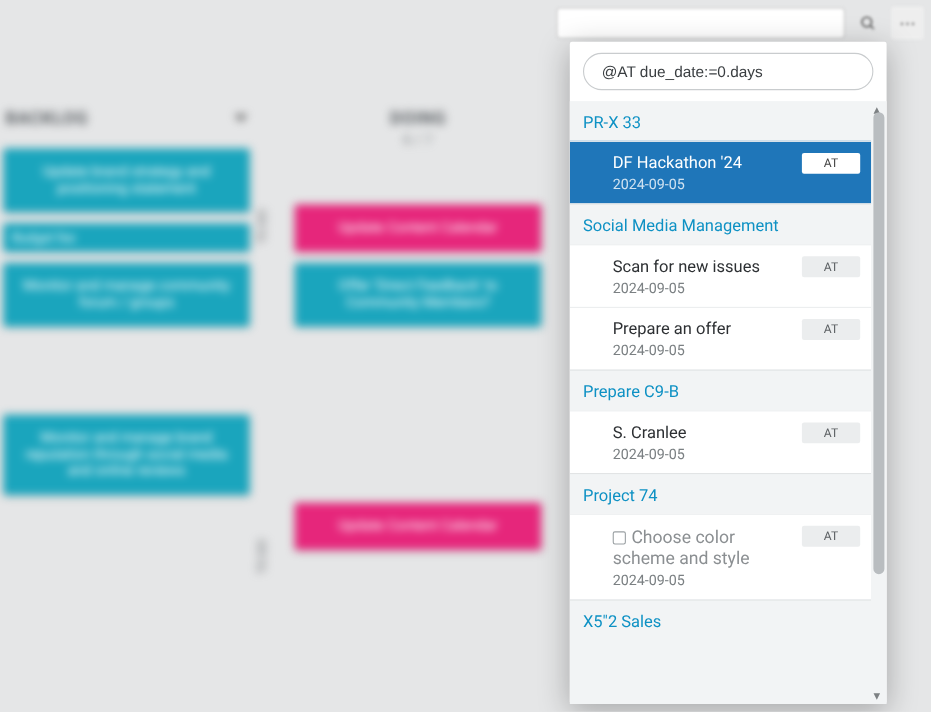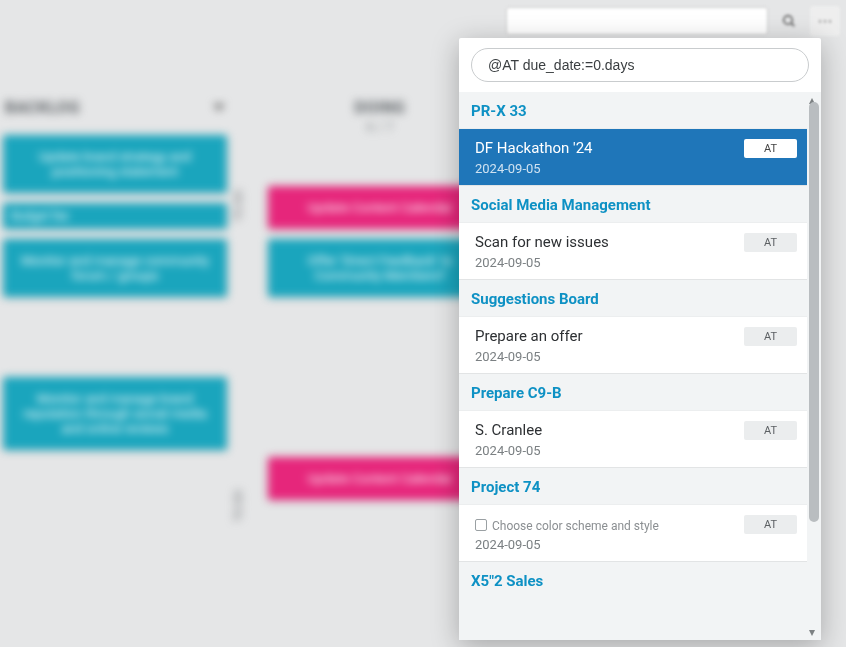--- a/index.html
+++ b/index.html
@@ -23,47 +23,48 @@
   .chev { width:0;height:0;border-left:6px solid transparent;border-right:6px solid transparent;border-top:7px solid #666;}
 
   
   .topbar { position:absolute; top:6px; right:6px; height:30px; display:flex; gap:6px; align-items:center; filter: blur(1.5px);}
   .topbar .search-shell { width:260px; height:26px; background:#fff; border:1px solid #ccc; border-radius:3px;}
   .topbar .icon-btn { width:30px; height:30px; display:flex; align-items:center; justify-content:center; color:#555; font-size:15px;}
   .topbar .icon-btn.plain { background:#eee; border-radius:3px;}
 
   
   .panel {
-    position: absolute; top: 38px; right: 25px; width: 362px;
+    position: absolute; top: 38px; right: 40px; width: 288px;
     background: #fff; box-shadow: 0 6px 28px rgba(0,0,0,.28);
     border-radius: 2px; display:flex; flex-direction:column;
     z-index: 50; height: 602px;
   }
   .query-wrap { padding: 10px 12px; }
   .query-input {
     width: 100%; box-sizing: border-box; height: 34px;
     border: 1px solid #c9ccce; border-radius: 17px;
     padding: 0 16px; font-size: 14px; color: #3a3e41; outline:none;
   }
   .results { position:relative; flex:1; overflow:hidden; background:#f2f4f5;}
   .results-inner { position:absolute; top:0; left:0; right:14px; bottom:0; overflow:hidden;}
   .grp-head {
-    background: #f2f4f5; color: #0e91c4; font-weight: 700;
+    background: #f2f4f5; color: #0e91c4; font-weight: 400;
     padding: 10px 12px 8px; font-size: 15px; border-top:1px solid #e2e4e5;
   }
   .grp-head.first { border-top:none; }
   .item {
     background:#fff; display:flex; align-items:flex-end; min-height:56px;
     border-top:1px solid #eceeef;
+    gap:23px;
   }
   .item .bar { width:6px; flex:none; }
   .item .body { flex:1; padding:9px 8px 9px 10px; min-width:0;}
   .item .title { font-size:15px; color:#2d3033; }
   .item .sub  { font-size:13px; color:#7b8083; margin-top:4px;}
-  .item .meta { font-size:12px; color:#8b8f92; margin-top:2px;}
+  .item .meta { font-size:16px; color:#8b8f92; margin-top:2px;}
   .item .meta .cb { display:inline-block; width:10px;height:10px;border:1px solid #9aa0a3;border-radius:2px;margin-right:5px;vertical-align:-1px;}
   .item .tag {
     align-self:flex-start; margin:10px 10px 0 0; background:#ebedee;
     color:#5c6063; font-size:11px; padding:3px 20px; border-radius:2px;
   }
   .item.selected { background:#1f76b9; }
   .item.selected .title { color:#fff; }
   .item.selected .sub { color:#cfe2f1; }
   .item.selected .tag { background:#fff; color:#444; }
 
@@ -135,21 +136,20 @@
         </div>
         <div class="grp-head">Social Media Management</div>
         <div class="item">
           <div class="bar c-teal"></div>
           <div class="body">
             <div class="title">Scan for new issues</div>
             <div class="sub">2024-09-05</div>
           </div>
           <div class="tag">AT</div>
         </div>
-        <div class="grp-head">Suggestions Board</div>
         <div class="item">
           <div class="bar c-gray"></div>
           <div class="body">
             <div class="title">Prepare an offer</div>
             <div class="sub">2024-09-05</div>
           </div>
           <div class="tag">AT</div>
         </div>
         <div class="grp-head">Prepare C9-B</div>
         <div class="item">

